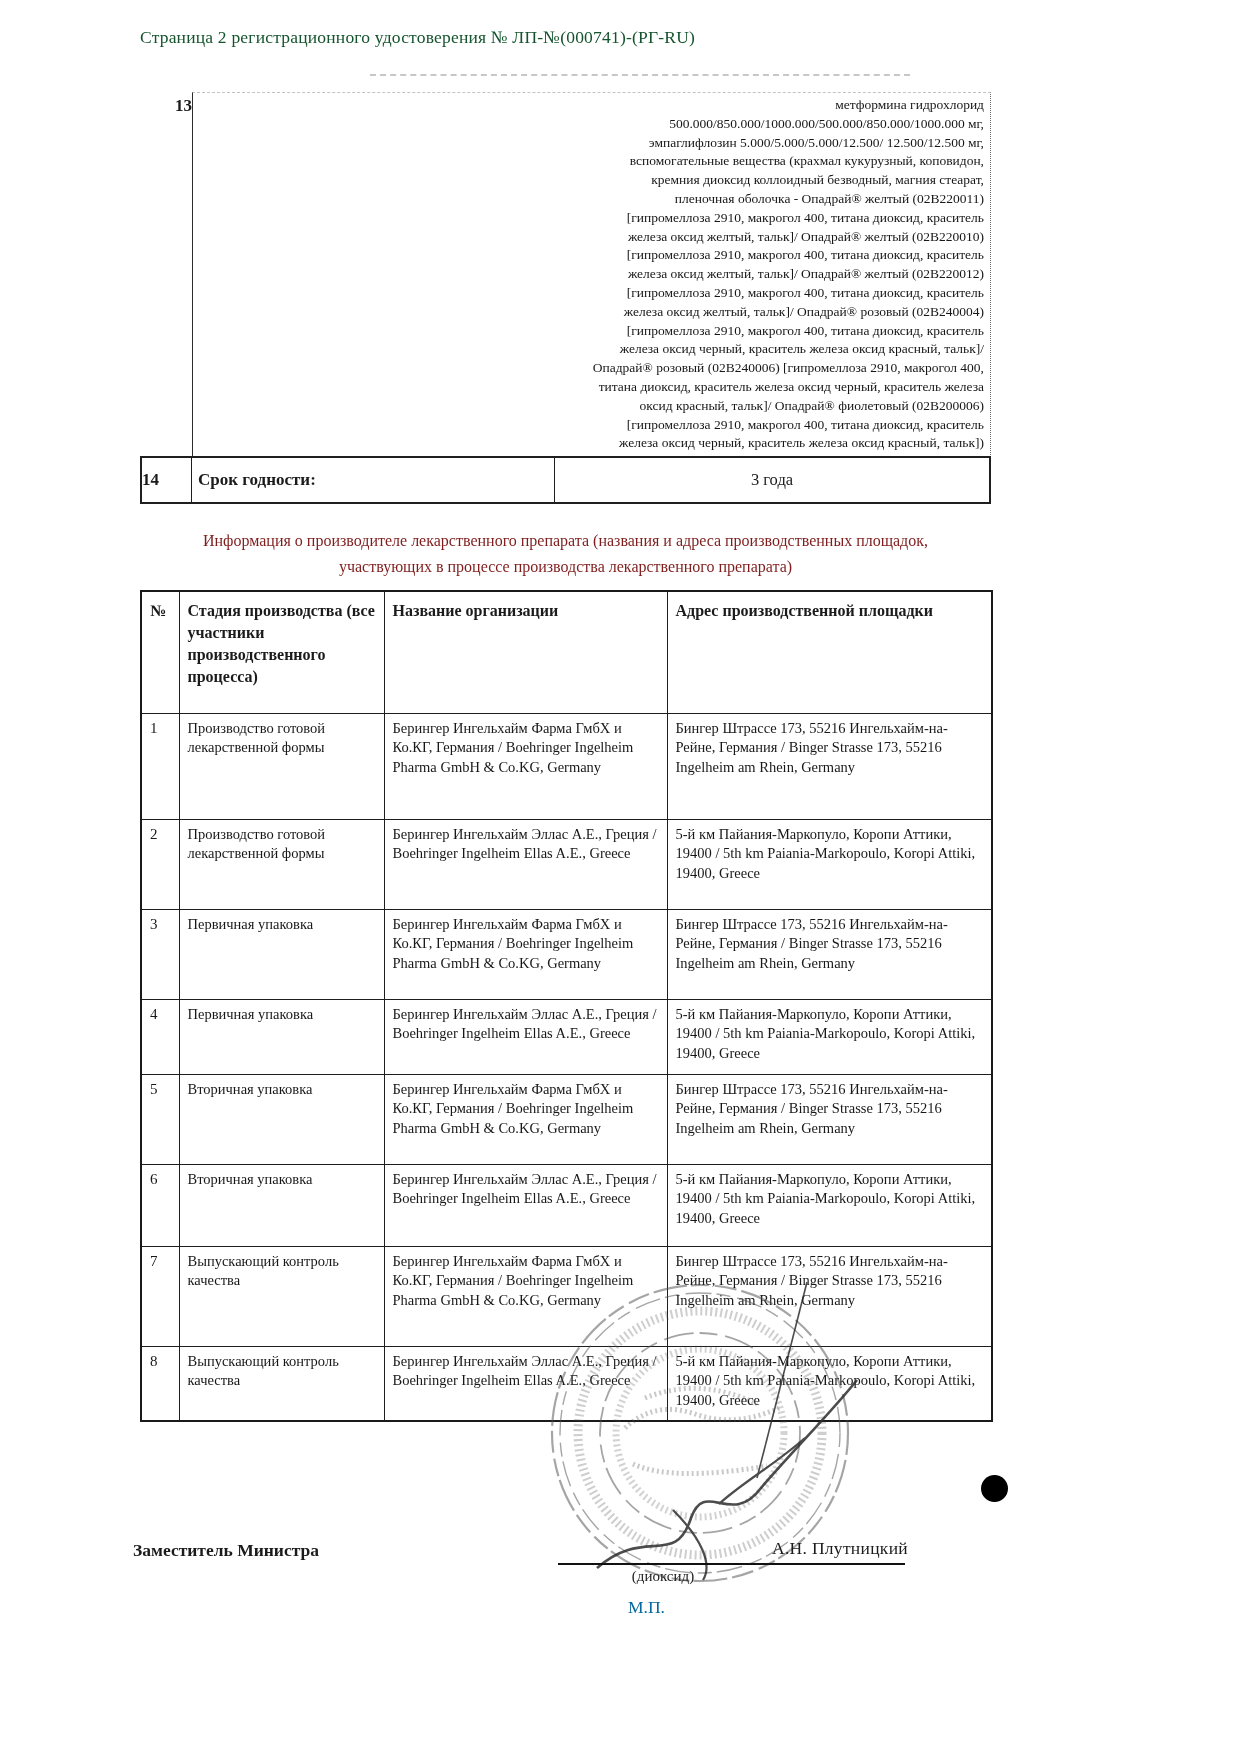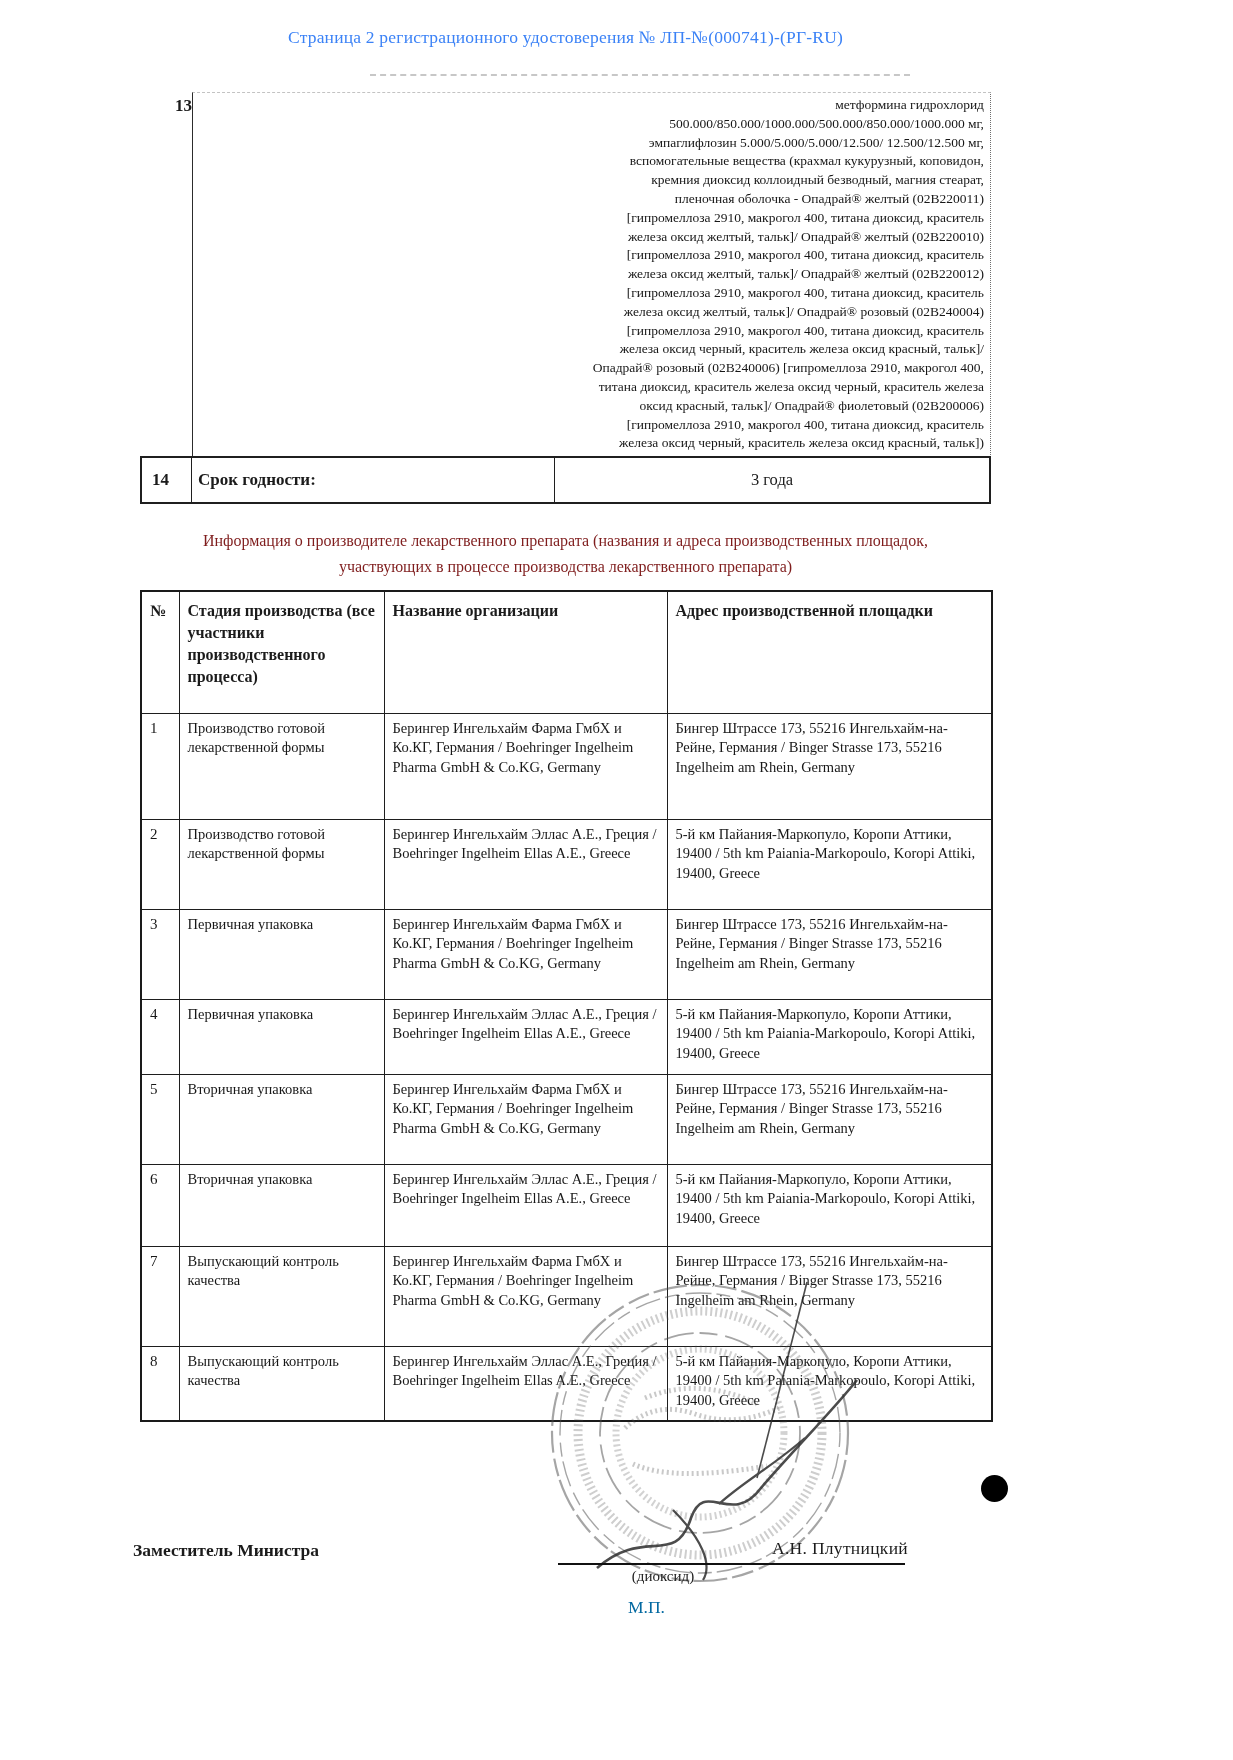--- a/index.html
+++ b/index.html
@@ -7,22 +7,22 @@
     width:1233px;height:1760px;position:relative;
     background:#ffffff;color:#1b1b1b;
     font-family:"Liberation Serif", serif;
     -webkit-font-smoothing:antialiased;
   }
   .abs{position:absolute;}
   .pre{white-space:pre-line;}
 
   
   .doc-header{
-    top:27px;left:140px;width:851px;text-align:center;
-    font-size:17.5px;letter-spacing:.2px;color:#3b82f6;
+    top:27px;left:140px;width:851px;
+    font-size:17.5px;letter-spacing:.2px;color:#14532d;
   }
 
   
   .artifact-line{
     top:74px;left:370px;width:540px;height:0;
     border-top:2px dashed #9a9a9a;opacity:.55;
   }
 
   
   .row13{top:92px;left:140px;width:851px;display:flex;align-items:stretch;text-align:right;}
@@ -42,21 +42,21 @@
     font-size:13.5px;line-height:18.8px;color:#171717;
   }
 
   
   .row14{
     top:456px;left:140px;width:851px;height:48px;box-sizing:border-box;
     border:2px solid #1f1f1f;display:flex;align-items:stretch;
   }
   .row14 .cell-num{
     width:50px;box-sizing:border-box;border-right:1.6px solid #1f1f1f;
-    font-weight:bold;font-size:17px;display:flex;align-items:center;padding-left:10px;
+    font-weight:bold;font-size:17px;display:flex;align-items:center;
   }
   .row14 .cell-label{
     width:363px;box-sizing:border-box;border-right:1.6px solid #1f1f1f;
     font-weight:bold;font-size:17px;display:flex;align-items:center;padding-left:6px;
   }
   .row14 .cell-value{
     flex:1;display:flex;align-items:center;justify-content:center;
     font-size:16.5px;
   }
 

